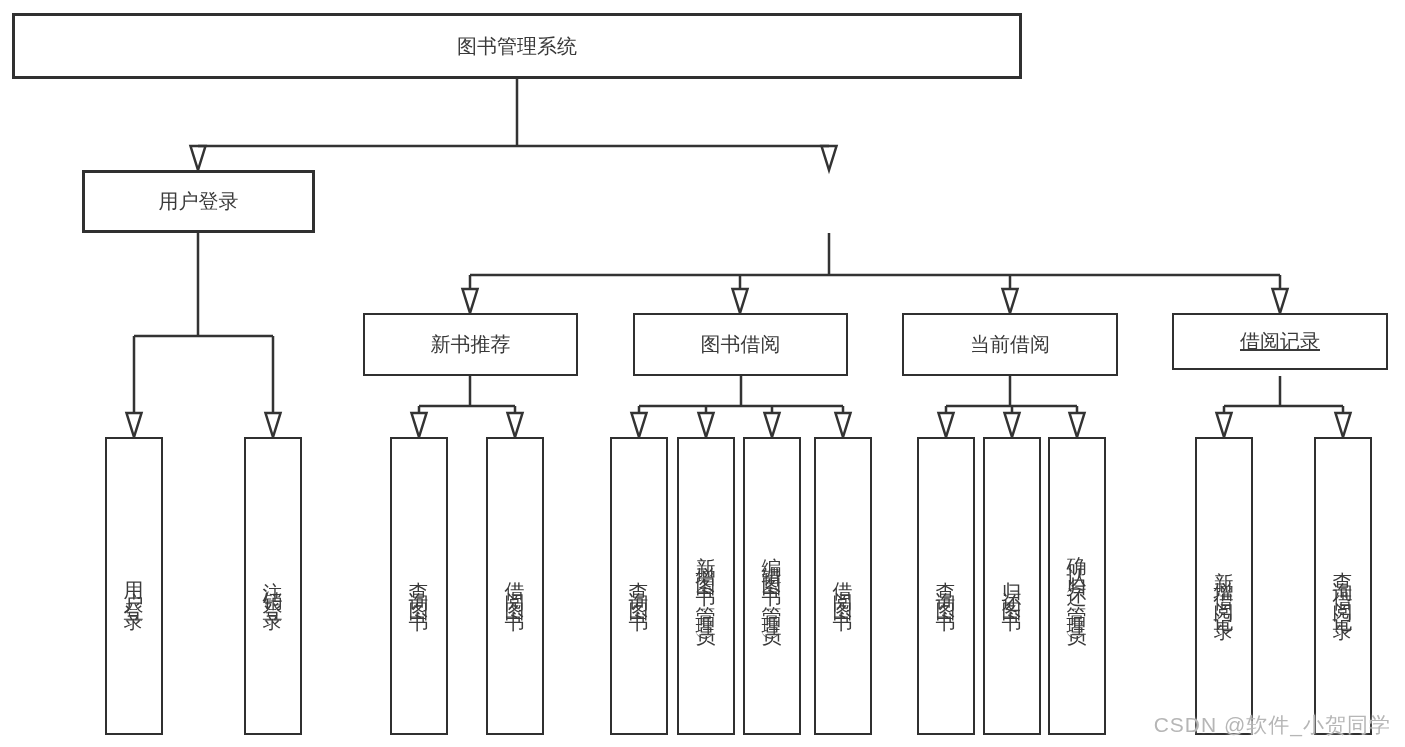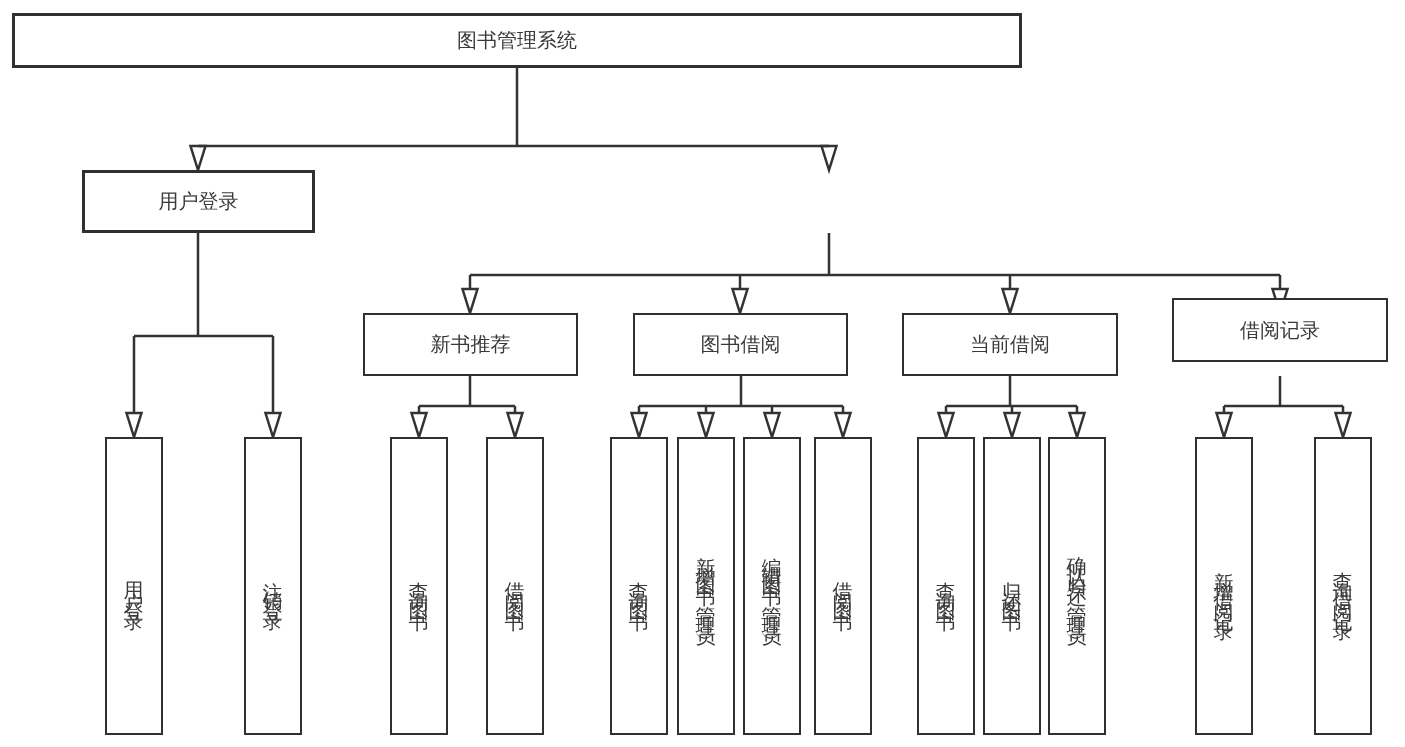--- a/index.html
+++ b/index.html
@@ -34,27 +34,27 @@
   .lvl3{border-width:2.5px;}
   .leaf{border-width:2.5px;}
   .leaf .vtext{
     writing-mode:vertical-rl;
     text-orientation:mixed;
     letter-spacing:10px;
     line-height:1;
     white-space:nowrap;
   }
   
-  .b-root   {left:12px;  top:13px;  width:1010px;height:55px;}
+  .b-root   {left:12px;  top:13px;  width:1010px;height:66px;}
   .b-login  {left:82px;  top:170px; width:233px; height:63px;}
   .b-mgmt   {left:712px; top:170px; width:233px; height:63px;}
   .b-newrec {left:363px; top:313px; width:215px; height:63px;}
   .b-borrow {left:633px; top:313px; width:215px; height:63px;}
   .b-current{left:902px; top:313px; width:216px; height:63px;align-items:center;}
-  .b-records{left:1172px;top:298px; width:216px; height:64px;}
+  .b-records{left:1172px;top:313px; width:216px; height:57px;text-decoration:underline;}
   .leaf{top:437px;width:58px;height:298px;}
   .lf-a1{left:105px;} .lf-a2{left:244px;}
   .lf-b1{left:390px;} .lf-b2{left:486px;}
   .lf-c1{left:610px;} .lf-c2{left:677px;} .lf-c3{left:743px;} .lf-c4{left:814px;}
   .lf-d1{left:917px;} .lf-d2{left:983px;} .lf-d3{left:1048px;}
   .lf-e1{left:1195px;} .lf-e2{left:1314px;}
   .watermark{
     position:absolute;
     right:14px;top:711px;
     font-size:21px;
@@ -166,13 +166,14 @@
     <span class="vtext">确认归还（管理员）</span>
   </div>
 
   <div class="node leaf lf-e1">
     <span class="vtext">新增借阅记录</span>
   </div>
   <div class="node leaf lf-e2">
     <span class="vtext">查询借阅记录</span>
   </div>
 
+  <div class="watermark">CSDN @软件_小贺同学</div>
 </div>
 
 </body></html>

